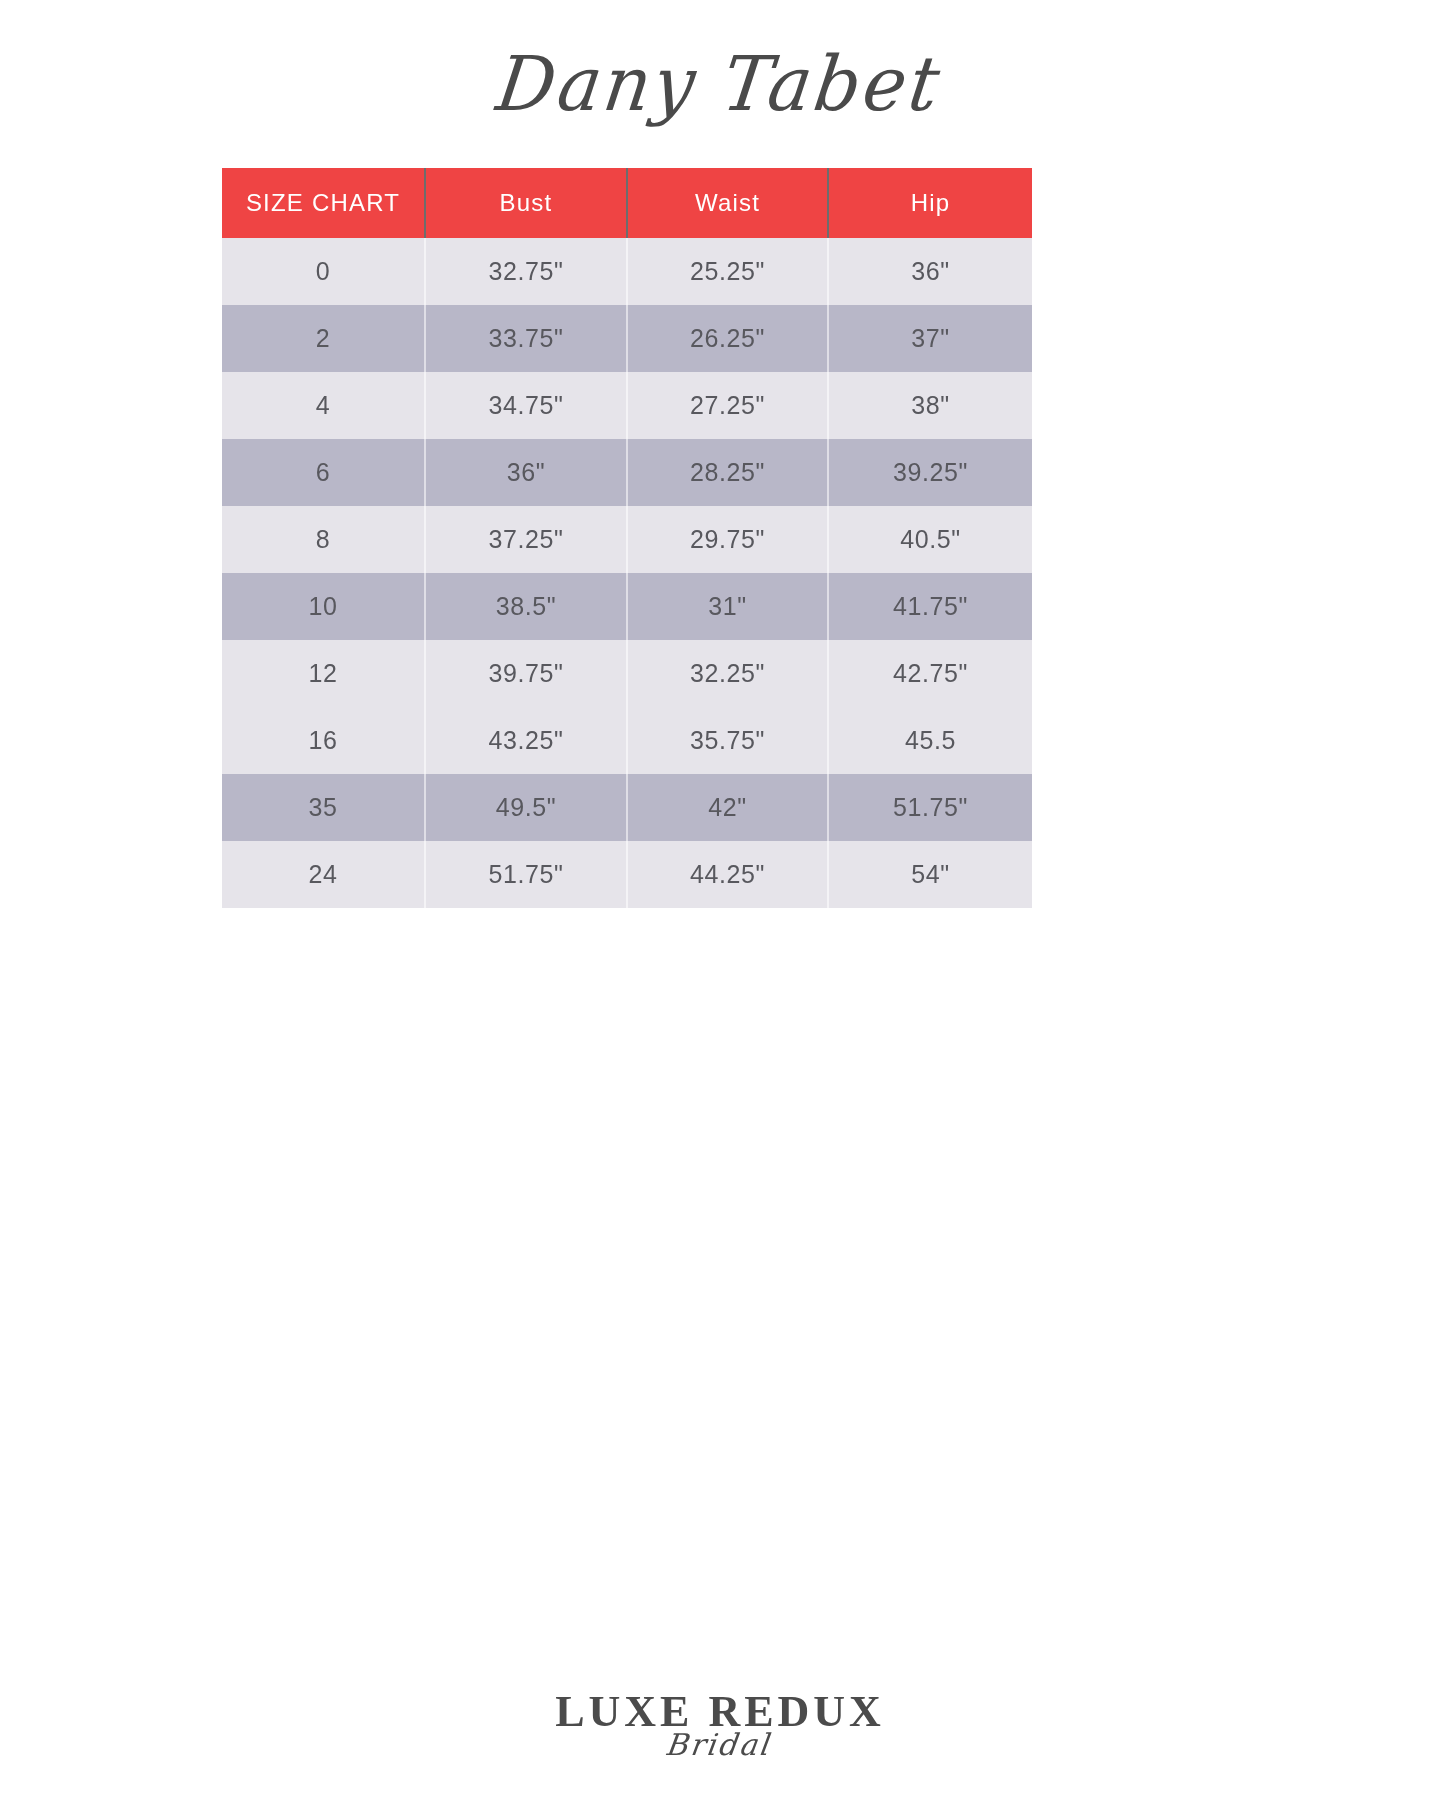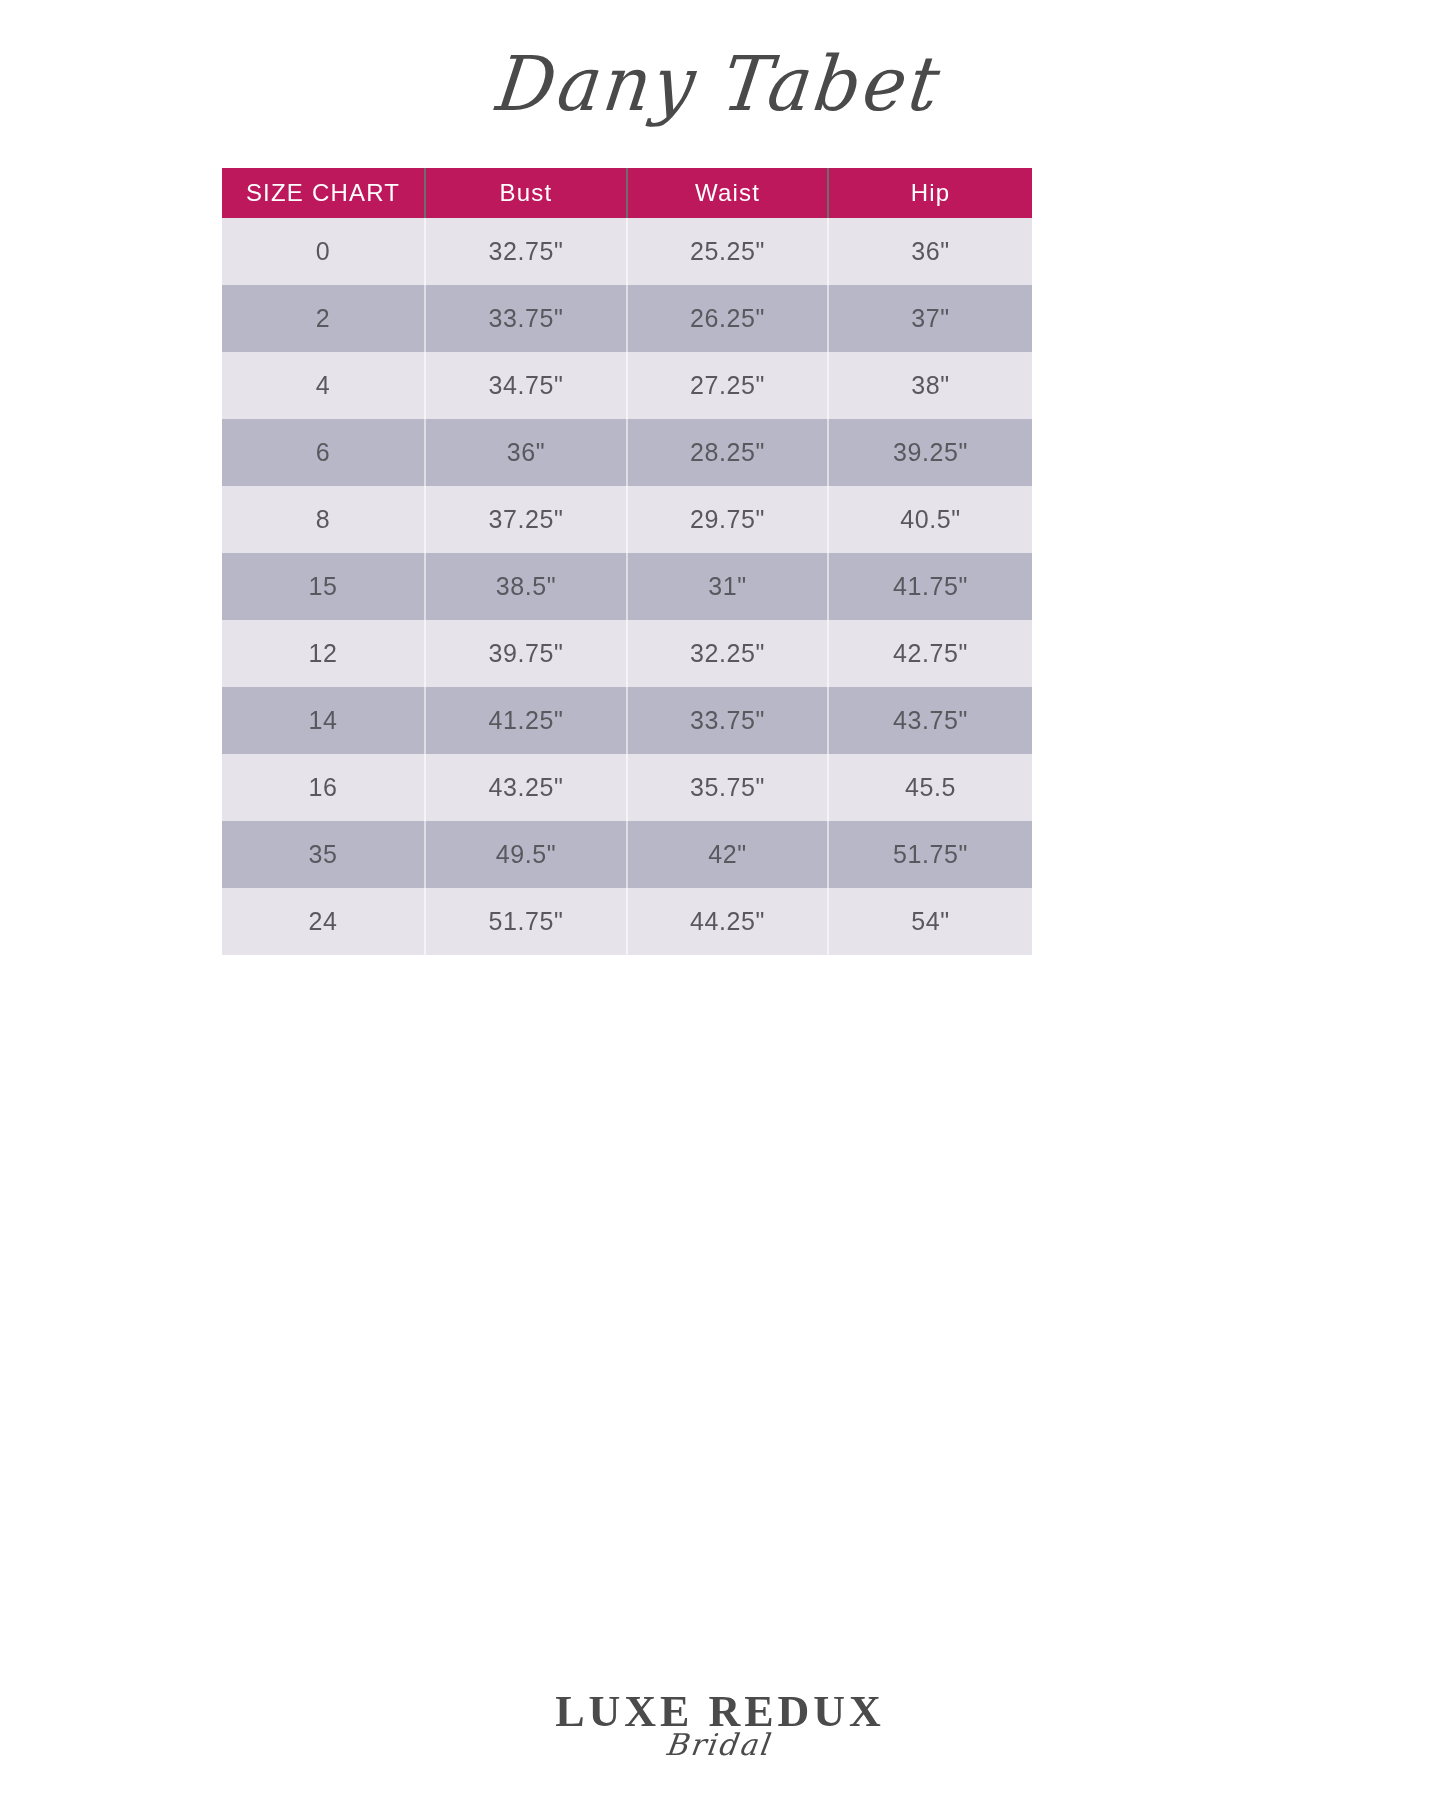--- a/index.html
+++ b/index.html
@@ -52,23 +52,23 @@
     border-collapse: collapse;
     table-layout: fixed;
   }
 
   table.size-chart col.c-size { width: 203px; }
   table.size-chart col.c-bust { width: 202px; }
   table.size-chart col.c-waist { width: 201px; }
   table.size-chart col.c-hip  { width: 204px; }
 
   table.size-chart thead th {
-    background: #be185d;
+    background: #ef4444;
     color: #ffffff;
-    height: 50px;
+    height: 70px;
     font-weight: 400;
     font-size: 24px;
     letter-spacing: 1.2px;
     text-align: center;
     vertical-align: middle;
     border-right: 2px solid #6d6d6d;
   }
   table.size-chart thead th:last-child { border-right: none; }
 
   th.header-size {
@@ -173,37 +173,31 @@
         <td>28.25"</td>
         <td>39.25"</td>
       </tr>
       <tr class="row-light">
         <td>8</td>
         <td>37.25"</td>
         <td>29.75"</td>
         <td>40.5"</td>
       </tr>
       <tr class="row-dark">
-        <td>15</td>
+        <td>10</td>
         <td>38.5"</td>
         <td>31"</td>
         <td>41.75"</td>
       </tr>
       <tr class="row-light">
         <td>12</td>
         <td>39.75"</td>
         <td>32.25"</td>
         <td>42.75"</td>
       </tr>
-      <tr class="row-dark">
-        <td>14</td>
-        <td>41.25"</td>
-        <td>33.75"</td>
-        <td>43.75"</td>
-      </tr>
       <tr class="row-light">
         <td>16</td>
         <td>43.25"</td>
         <td>35.75"</td>
         <td>45.5</td>
       </tr>
       <tr class="row-dark">
         <td>35</td>
         <td>49.5"</td>
         <td>42"</td>

